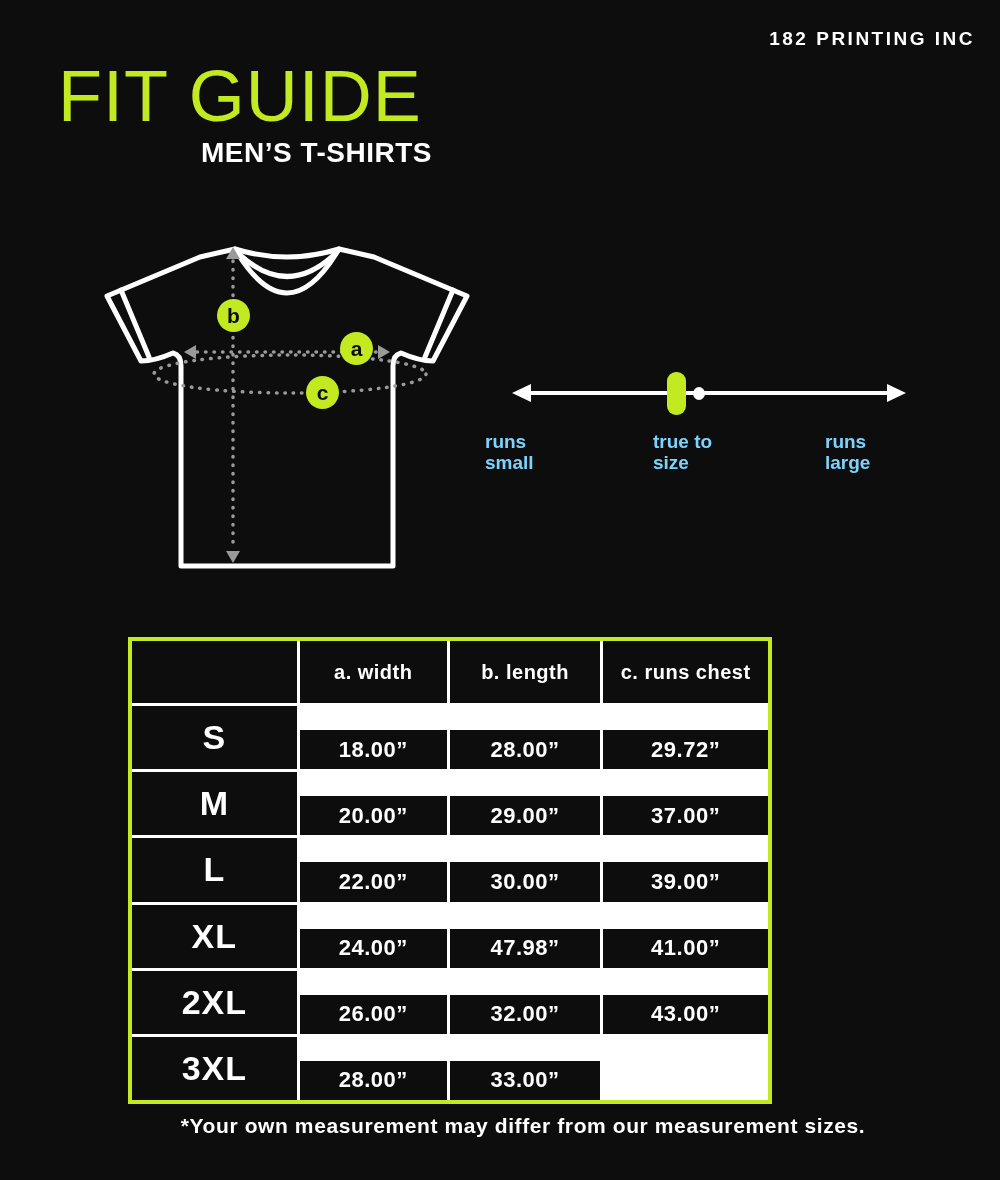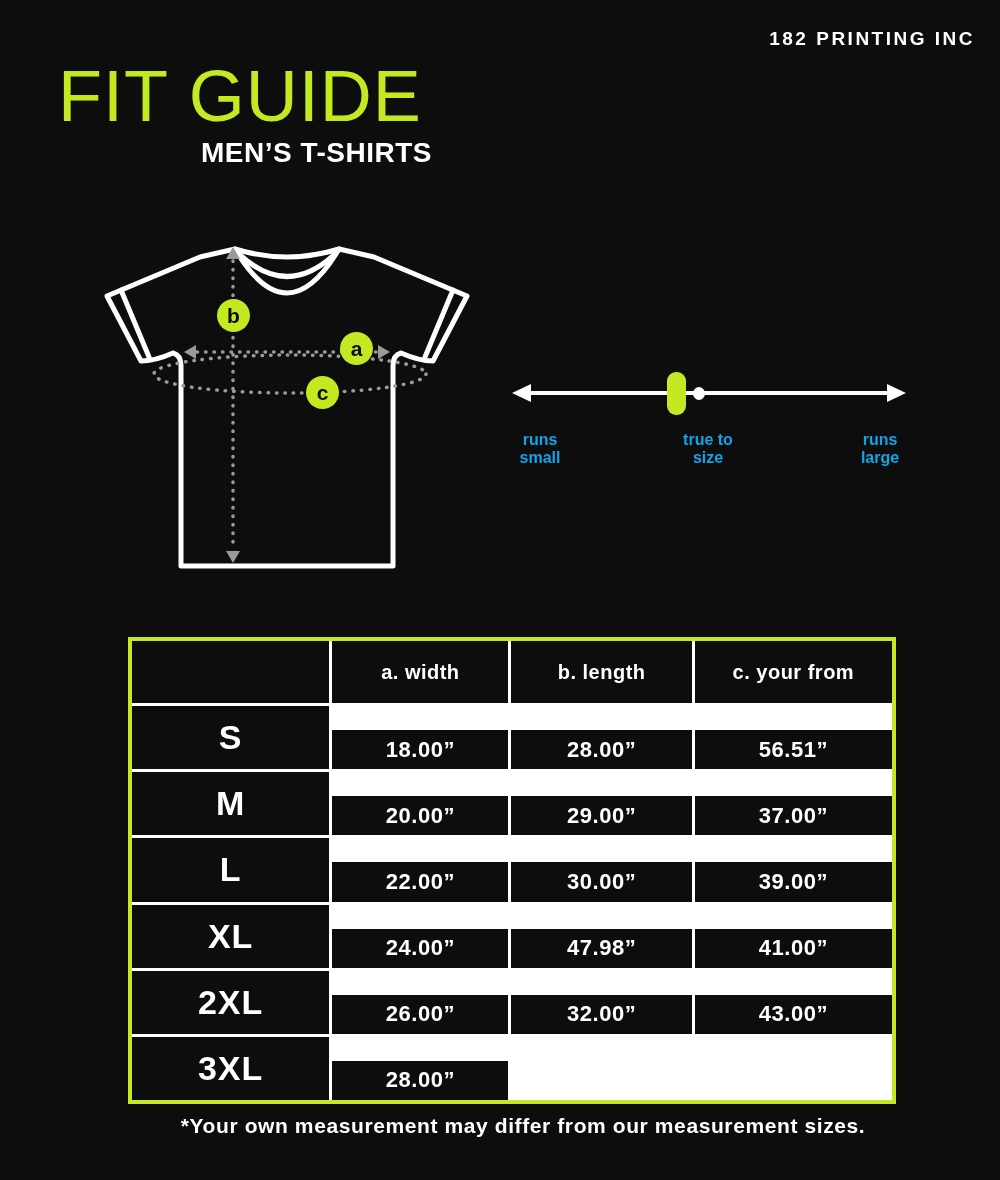--- a/index.html
+++ b/index.html
@@ -43,29 +43,29 @@
   }
   .scale-pill{
     position:absolute;left:667px;top:372px;width:19px;height:43px;
     border-radius:9px;background:#c3ea21;
   }
   .scale-dot{
     position:absolute;left:693px;top:387px;width:12px;height:13px;
     border-radius:50%;background:#ffffff;
   }
   .scale-label{
-    position:absolute;top:431px;width:110px;text-align:center;
-    font-size:16px;font-weight:bold;line-height:1.12;color:#0ea5e9;white-space:pre-line;
+    position:absolute;top:431px;width:110px;text-align:left;
+    font-size:19px;font-weight:bold;line-height:1.12;color:#7dd3fc;white-space:pre-line;
   }
   .scale-label-left{left:485px;}
   .scale-label-center{left:653px;}
   .scale-label-right{left:825px;}
   
   .size-table{
-    position:absolute;left:128px;top:637px;width:768px;height:467px;
+    position:absolute;left:128px;top:637px;width:644px;height:467px;
     box-sizing:border-box;border:4px solid #c3ea21;background:#ffffff;
     display:grid;grid-template-columns:197fr 176fr 180fr 197fr;
     grid-template-rows:62px repeat(6,1fr);gap:3px;
   }
   .cell{
     background:#0d0d0d;display:flex;align-items:center;justify-content:center;
     font-weight:bold;color:#ffffff;
   }
   .cell-header{font-size:20px;letter-spacing:0.5px;}
   .cell-size{font-size:34px;letter-spacing:1px;}
@@ -126,26 +126,26 @@
 small</div>
   <div class="scale-label scale-label-center">true to
 size</div>
   <div class="scale-label scale-label-right">runs
 large</div>
 
   <div class="size-table">
     <div class="cell cell-header"></div>
     <div class="cell cell-header">a. width</div>
     <div class="cell cell-header">b. length</div>
-    <div class="cell cell-header">c. your from</div>
+    <div class="cell cell-header">c. runs chest</div>
 
     <div class="cell cell-size">S</div>
     <div class="cell cell-value">18.00”</div>
     <div class="cell cell-value">28.00”</div>
-    <div class="cell cell-value">56.51”</div>
+    <div class="cell cell-value">29.72”</div>
 
     <div class="cell cell-size">M</div>
     <div class="cell cell-value">20.00”</div>
     <div class="cell cell-value">29.00”</div>
     <div class="cell cell-value">37.00”</div>
 
     <div class="cell cell-size">L</div>
     <div class="cell cell-value">22.00”</div>
     <div class="cell cell-value">30.00”</div>
     <div class="cell cell-value">39.00”</div>
@@ -155,17 +155,18 @@
     <div class="cell cell-value">47.98”</div>
     <div class="cell cell-value">41.00”</div>
 
     <div class="cell cell-size">2XL</div>
     <div class="cell cell-value">26.00”</div>
     <div class="cell cell-value">32.00”</div>
     <div class="cell cell-value">43.00”</div>
 
     <div class="cell cell-size">3XL</div>
     <div class="cell cell-value">28.00”</div>
+    <div class="cell cell-value">33.00”</div>
   </div>
 
   <div class="footnote">*Your own measurement may differ from our measurement sizes.</div>
 
 </div>
 
 </body></html>

